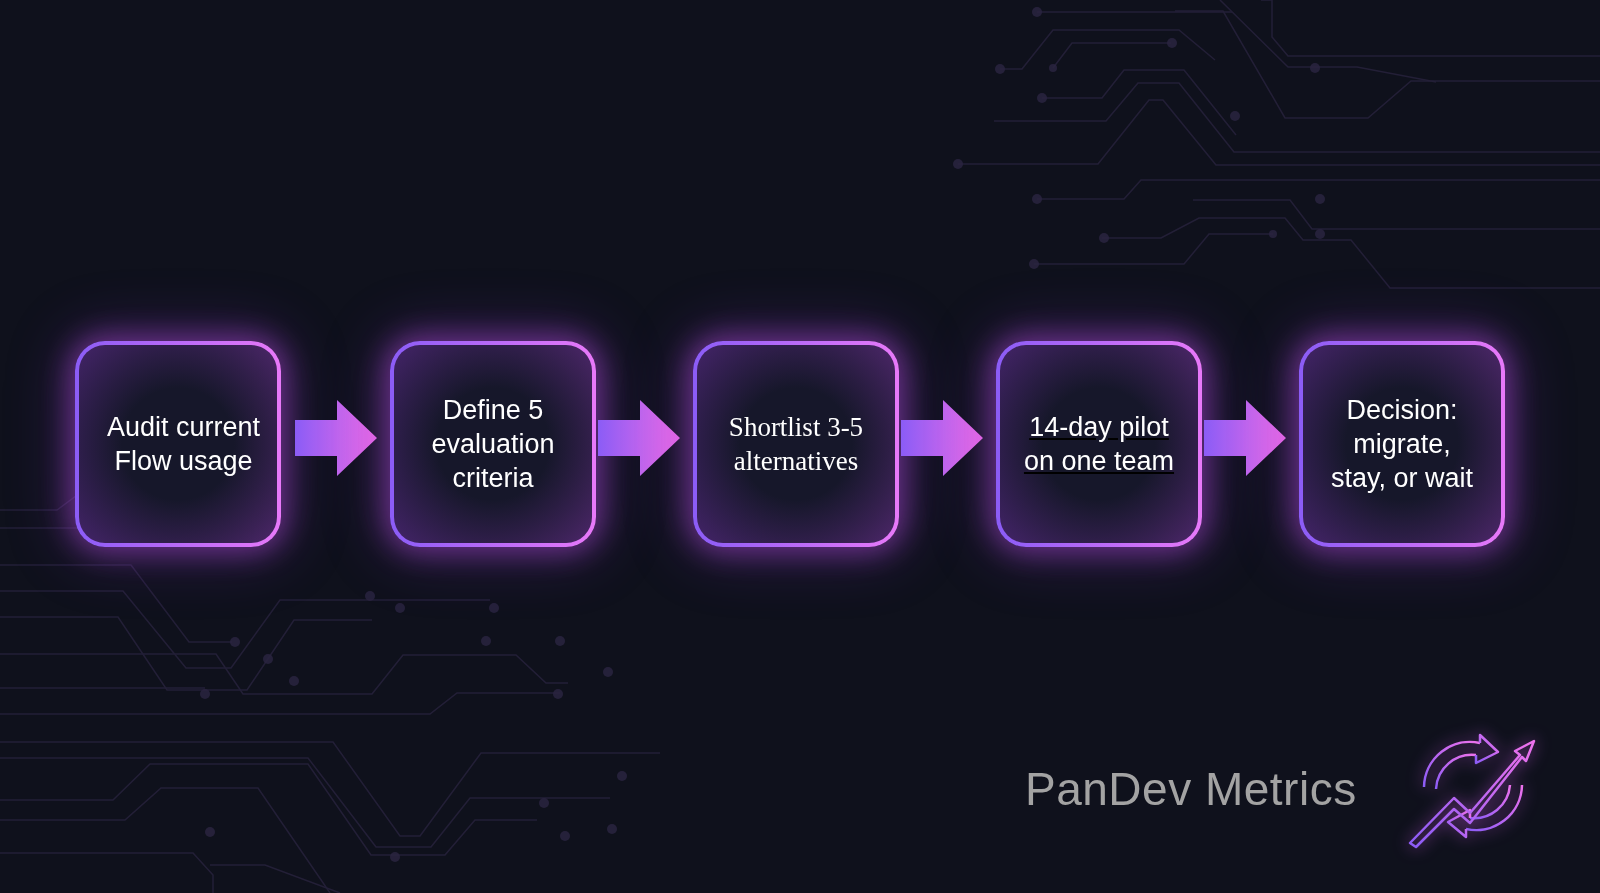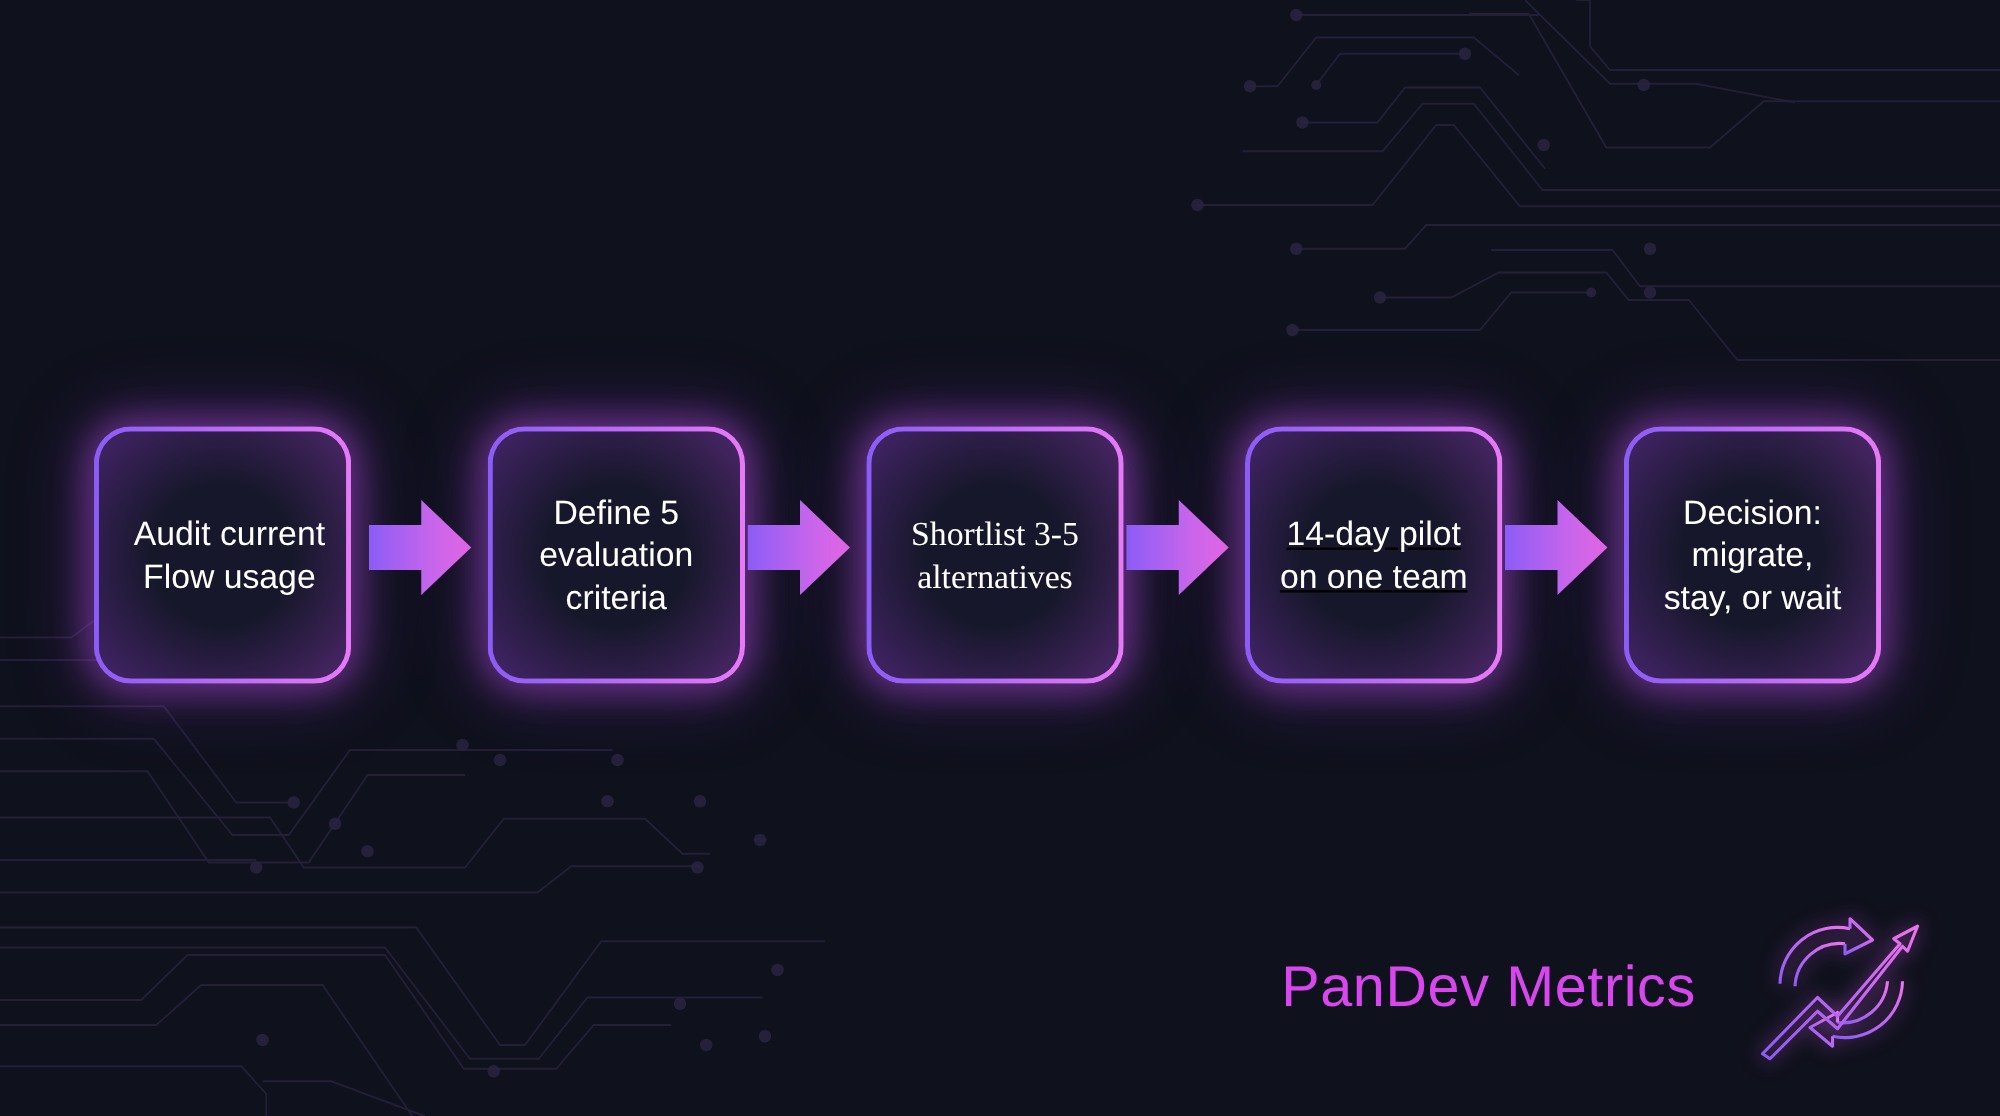--- a/index.html
+++ b/index.html
@@ -19,21 +19,21 @@
     box-shadow: 0 0 28px 6px rgba(190,80,230,0.45), 0 0 60px 10px rgba(140,60,220,0.25);
     display:flex; align-items:center; justify-content:center; text-align:center;
   }
   .step-text {
     color:#ffffff; font-size:27px; line-height:34px; white-space:pre-line;
     padding:0 8px;
   }
   .arrow { position:absolute; top:400px; width:84px; height:76px; }
   .brand {
     position:absolute; left:1025px; top:762px;
-    color:#d946ef; font-size:46px; letter-spacing:0.5px;
+    color:#a3a3a3; font-size:46px; letter-spacing:0.5px;
   }
   .logo { position:absolute; left:1408px; top:725px; width:130px; height:125px;
     filter: drop-shadow(0 0 8px rgba(210,90,240,0.7)); }
 </style>
 </head>
 <body>
 
 <svg class="bg-circuit" viewBox="0 0 1600 893">
   <g fill="none" stroke="#2a2440" stroke-width="1.5" opacity="0.75">
     <path d="M1037 12 H1193 L1232 12"></path>

